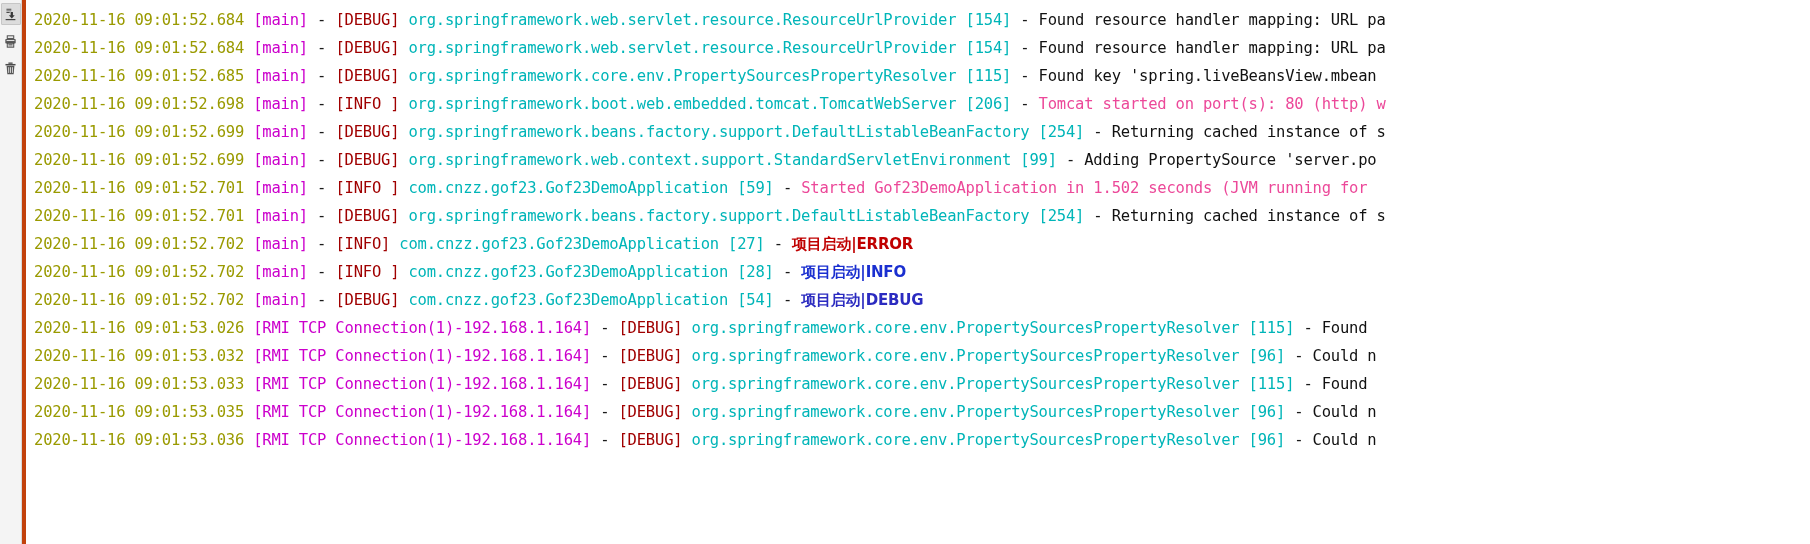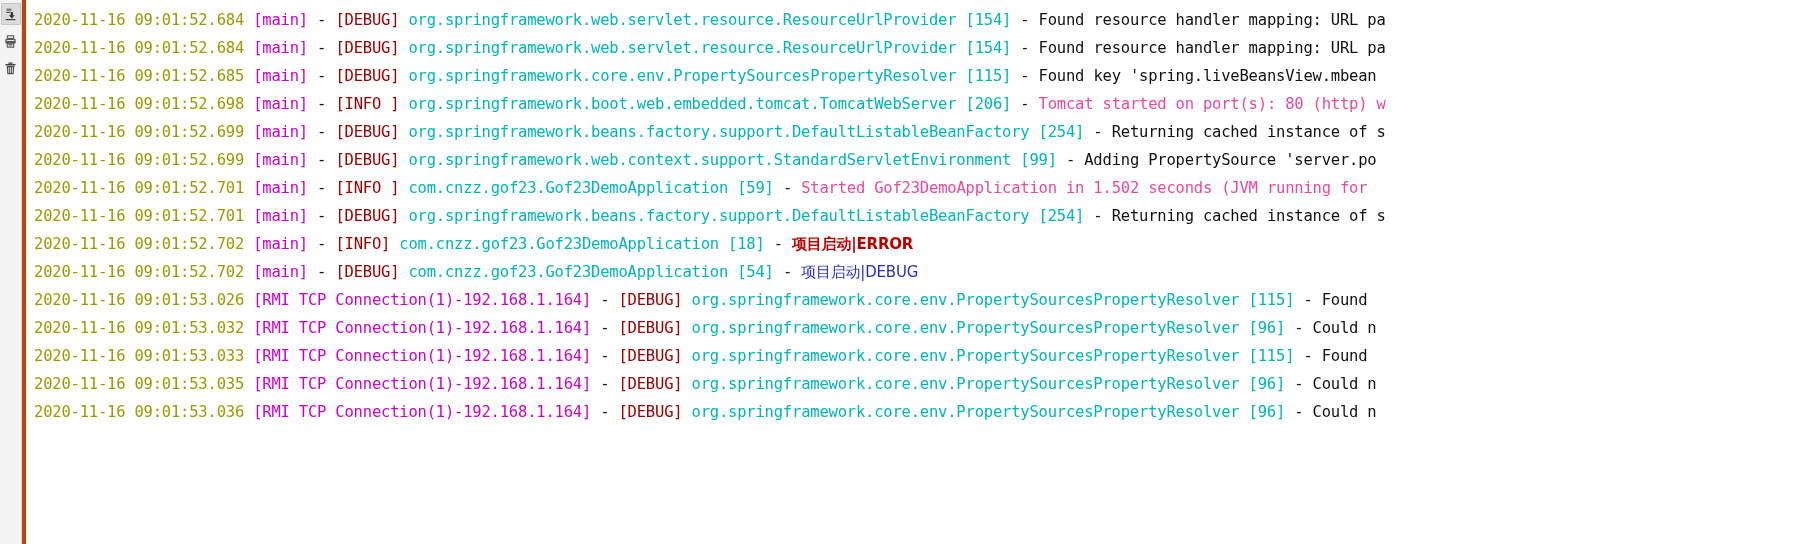--- a/index.html
+++ b/index.html
@@ -75,21 +75,21 @@
   .t-time    { color: #9a9a00; }
   .t-thread  { color: #cc00cc; }
   .t-sep     { color: #1a1a1a; }
   .t-level   { color: #a00000; }
   .t-logger  { color: #00b5b8; }
   .t-lineno  { color: #00b5b8; }
   .t-msg     { color: #111111; }
   .t-msg-blue{ color: #ec4899; }
   .t-msg-red { color: #c00000; font-weight: bold; }
   .t-msg-cn-blue { color: #1a2fd0; font-weight: bold; }
-  .t-msg-cn-purple { color: #2b2bc0; font-weight: normal; }
+  .t-msg-cn-purple { color: #2b2bc0; font-weight: bold; }
   .cn { font-family: "DejaVu Sans", "Liberation Sans", sans-serif; font-size: 15px; }
 </style>
 </head>
 <body>
 
 <div id="app">
 
   <div id="toolbar">
 
     <div class="tool-btn active">
@@ -133,21 +133,22 @@
   <div id="log-pane">
 
   <div class="log-line"><span class="t-time">2020-11-16 09:01:52.684</span> <span class="t-thread">[main]</span><span class="t-sep"> - </span><span class="t-level">[DEBUG]</span> <span class="t-logger">org.springframework.web.servlet.resource.ResourceUrlProvider</span> <span class="t-lineno">[154]</span><span class="t-sep"> - </span><span class="t-msg">Found resource handler mapping: URL pa</span></div>
       <div class="log-line"><span class="t-time">2020-11-16 09:01:52.684</span> <span class="t-thread">[main]</span><span class="t-sep"> - </span><span class="t-level">[DEBUG]</span> <span class="t-logger">org.springframework.web.servlet.resource.ResourceUrlProvider</span> <span class="t-lineno">[154]</span><span class="t-sep"> - </span><span class="t-msg">Found resource handler mapping: URL pa</span></div>
       <div class="log-line"><span class="t-time">2020-11-16 09:01:52.685</span> <span class="t-thread">[main]</span><span class="t-sep"> - </span><span class="t-level">[DEBUG]</span> <span class="t-logger">org.springframework.core.env.PropertySourcesPropertyResolver</span> <span class="t-lineno">[115]</span><span class="t-sep"> - </span><span class="t-msg">Found key 'spring.liveBeansView.mbean</span></div>
       <div class="log-line"><span class="t-time">2020-11-16 09:01:52.698</span> <span class="t-thread">[main]</span><span class="t-sep"> - </span><span class="t-level">[INFO ]</span> <span class="t-logger">org.springframework.boot.web.embedded.tomcat.TomcatWebServer</span> <span class="t-lineno">[206]</span><span class="t-sep"> - </span><span class="t-msg-blue">Tomcat started on port(s): 80 (http) w</span></div>
       <div class="log-line"><span class="t-time">2020-11-16 09:01:52.699</span> <span class="t-thread">[main]</span><span class="t-sep"> - </span><span class="t-level">[DEBUG]</span> <span class="t-logger">org.springframework.beans.factory.support.DefaultListableBeanFactory</span> <span class="t-lineno">[254]</span><span class="t-sep"> - </span><span class="t-msg">Returning cached instance of s</span></div>
       <div class="log-line"><span class="t-time">2020-11-16 09:01:52.699</span> <span class="t-thread">[main]</span><span class="t-sep"> - </span><span class="t-level">[DEBUG]</span> <span class="t-logger">org.springframework.web.context.support.StandardServletEnvironment</span> <span class="t-lineno">[99]</span><span class="t-sep"> - </span><span class="t-msg">Adding PropertySource 'server.po</span></div>
       <div class="log-line"><span class="t-time">2020-11-16 09:01:52.701</span> <span class="t-thread">[main]</span><span class="t-sep"> - </span><span class="t-level">[INFO ]</span> <span class="t-logger">com.cnzz.gof23.Gof23DemoApplication</span> <span class="t-lineno">[59]</span><span class="t-sep"> - </span><span class="t-msg-blue">Started Gof23DemoApplication in 1.502 seconds (JVM running for </span></div>
       <div class="log-line"><span class="t-time">2020-11-16 09:01:52.701</span> <span class="t-thread">[main]</span><span class="t-sep"> - </span><span class="t-level">[DEBUG]</span> <span class="t-logger">org.springframework.beans.factory.support.DefaultListableBeanFactory</span> <span class="t-lineno">[254]</span><span class="t-sep"> - </span><span class="t-msg">Returning cached instance of s</span></div>
-      <div class="log-line"><span class="t-time">2020-11-16 09:01:52.702</span> <span class="t-thread">[main]</span><span class="t-sep"> - </span><span class="t-level">[INFO]</span> <span class="t-logger">com.cnzz.gof23.Gof23DemoApplication</span> <span class="t-lineno">[18]</span><span class="t-sep"> - </span><span class="t-msg-red cn">项目启动|ERROR</span></div>
+      <div class="log-line"><span class="t-time">2020-11-16 09:01:52.702</span> <span class="t-thread">[main]</span><span class="t-sep"> - </span><span class="t-level">[INFO]</span> <span class="t-logger">com.cnzz.gof23.Gof23DemoApplication</span> <span class="t-lineno">[27]</span><span class="t-sep"> - </span><span class="t-msg-red cn">项目启动|ERROR</span></div>
+      <div class="log-line"><span class="t-time">2020-11-16 09:01:52.702</span> <span class="t-thread">[main]</span><span class="t-sep"> - </span><span class="t-level">[INFO ]</span> <span class="t-logger">com.cnzz.gof23.Gof23DemoApplication</span> <span class="t-lineno">[28]</span><span class="t-sep"> - </span><span class="t-msg-cn-blue cn">项目启动|INFO</span></div>
       <div class="log-line"><span class="t-time">2020-11-16 09:01:52.702</span> <span class="t-thread">[main]</span><span class="t-sep"> - </span><span class="t-level">[DEBUG]</span> <span class="t-logger">com.cnzz.gof23.Gof23DemoApplication</span> <span class="t-lineno">[54]</span><span class="t-sep"> - </span><span class="t-msg-cn-purple cn">项目启动|DEBUG</span></div>
       <div class="log-line"><span class="t-time">2020-11-16 09:01:53.026</span> <span class="t-thread">[RMI TCP Connection(1)-192.168.1.164]</span><span class="t-sep"> - </span><span class="t-level">[DEBUG]</span> <span class="t-logger">org.springframework.core.env.PropertySourcesPropertyResolver</span> <span class="t-lineno">[115]</span><span class="t-sep"> - </span><span class="t-msg">Found </span></div>
       <div class="log-line"><span class="t-time">2020-11-16 09:01:53.032</span> <span class="t-thread">[RMI TCP Connection(1)-192.168.1.164]</span><span class="t-sep"> - </span><span class="t-level">[DEBUG]</span> <span class="t-logger">org.springframework.core.env.PropertySourcesPropertyResolver</span> <span class="t-lineno">[96]</span><span class="t-sep"> - </span><span class="t-msg">Could n</span></div>
       <div class="log-line"><span class="t-time">2020-11-16 09:01:53.033</span> <span class="t-thread">[RMI TCP Connection(1)-192.168.1.164]</span><span class="t-sep"> - </span><span class="t-level">[DEBUG]</span> <span class="t-logger">org.springframework.core.env.PropertySourcesPropertyResolver</span> <span class="t-lineno">[115]</span><span class="t-sep"> - </span><span class="t-msg">Found </span></div>
       <div class="log-line"><span class="t-time">2020-11-16 09:01:53.035</span> <span class="t-thread">[RMI TCP Connection(1)-192.168.1.164]</span><span class="t-sep"> - </span><span class="t-level">[DEBUG]</span> <span class="t-logger">org.springframework.core.env.PropertySourcesPropertyResolver</span> <span class="t-lineno">[96]</span><span class="t-sep"> - </span><span class="t-msg">Could n</span></div>
       <div class="log-line"><span class="t-time">2020-11-16 09:01:53.036</span> <span class="t-thread">[RMI TCP Connection(1)-192.168.1.164]</span><span class="t-sep"> - </span><span class="t-level">[DEBUG]</span> <span class="t-logger">org.springframework.core.env.PropertySourcesPropertyResolver</span> <span class="t-lineno">[96]</span><span class="t-sep"> - </span><span class="t-msg">Could n</span></div>
     </div>
 
 </div>
 

